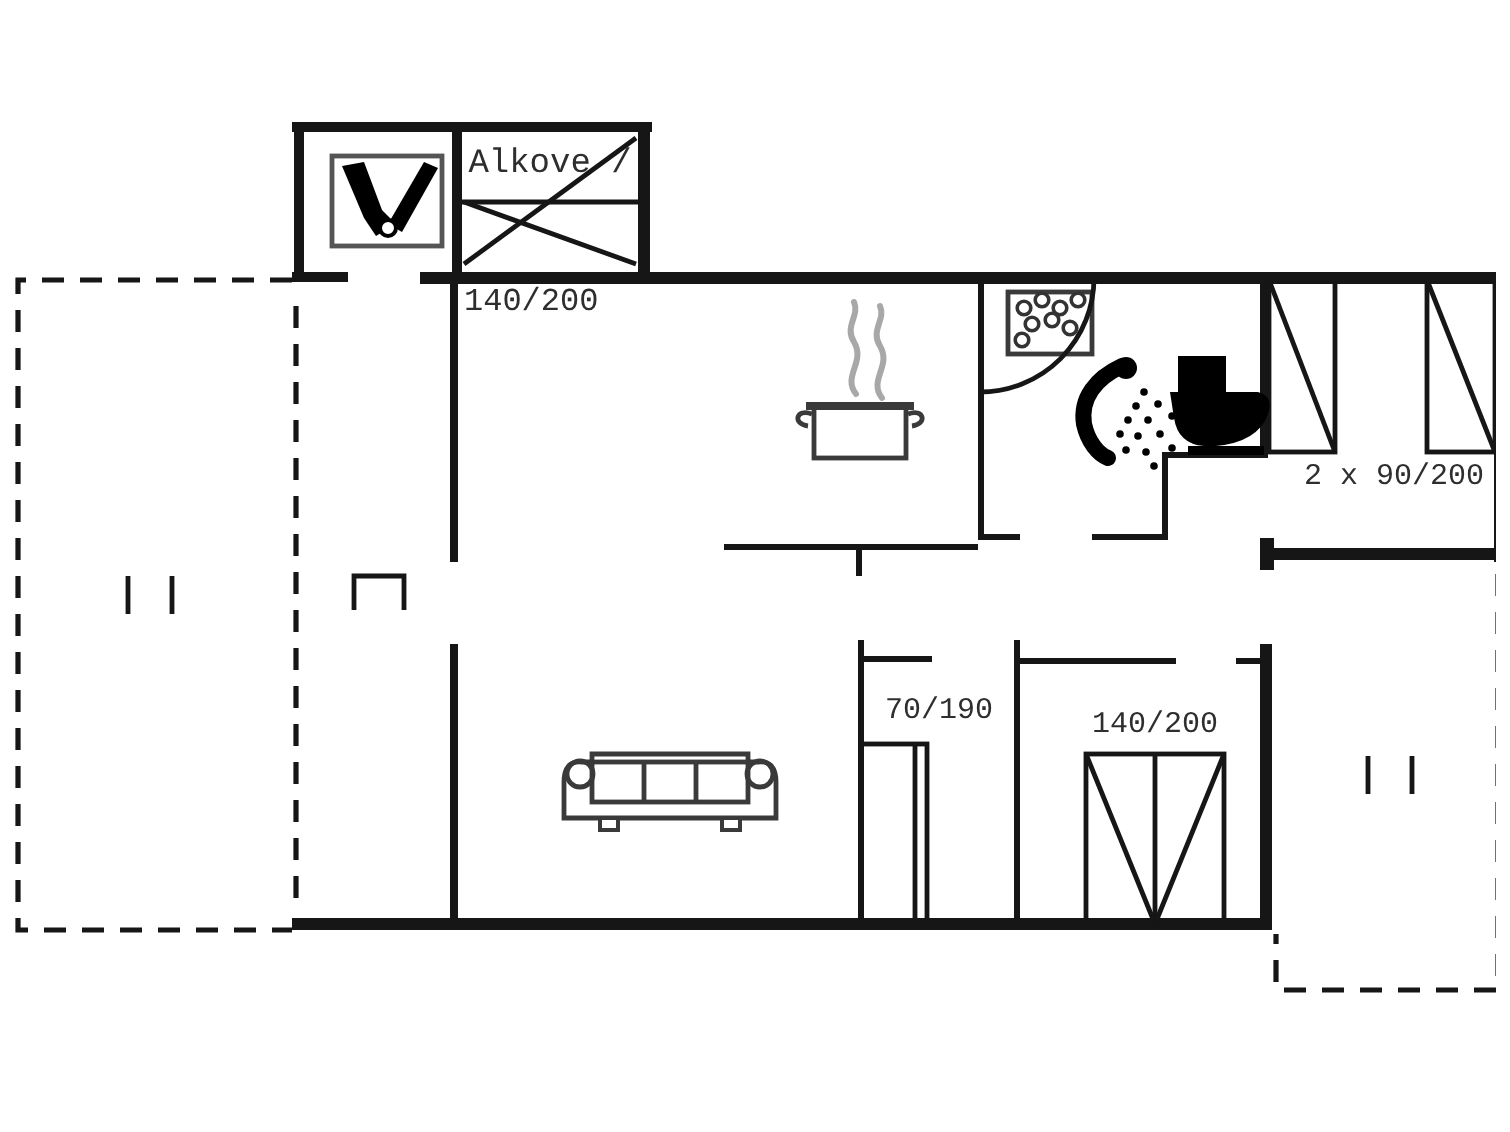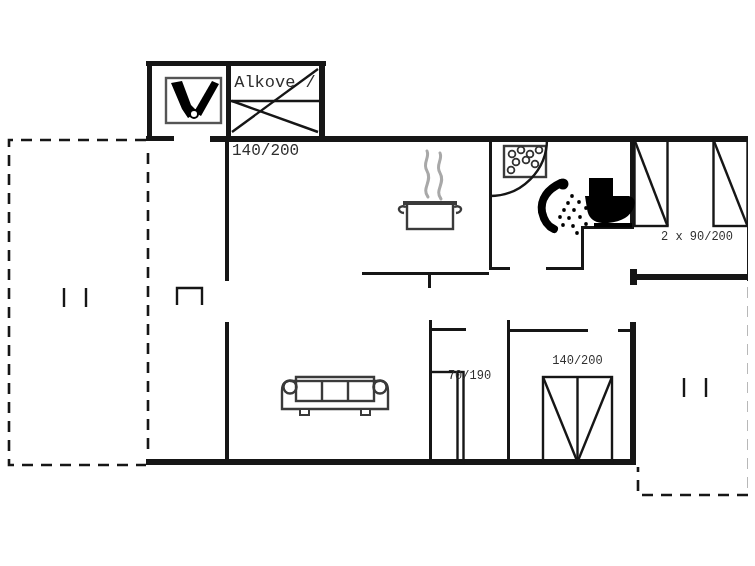--- a/index.html
+++ b/index.html
@@ -7,21 +7,21 @@
     position:relative;
     width:748px;height:566px;
     background:var(--bg,#ffffff);
     font-family:Liberation Mono, monospace;
     overflow:hidden;
   }
   .plan svg{position:absolute;left:0;top:0;}
   .lbl{
     position:absolute;
     color:var(--ink,#2e2e2e);
-    font-size:12px;
+    font-size:15px;
     line-height:1.1;
     white-space:nowrap;
     pointer-events:none;
   }
   .lbl.center{text-align:center;}
   .alk{font-size:17px;}
   .wall{fill:var(--wall,#161616);}
   .thin{stroke:var(--wall,#161616);stroke-width:2.4;fill:none;}
   .thinw{stroke:var(--wall,#161616);stroke-width:2.4;fill:#ffffff;}
   .dash{stroke:var(--wall,#161616);stroke-width:2.6;fill:none;stroke-dasharray:11 8;}
@@ -164,15 +164,15 @@
       <circle class="icon-stroke" cx="290" cy="387" r="6.5"></circle>
       <circle class="icon-stroke" cx="380" cy="387" r="6.5"></circle>
       <rect class="thinw" x="300" y="409" width="9" height="6" style="stroke:#3a3a3a;stroke-width:2"></rect>
       <rect class="thinw" x="361" y="409" width="9" height="6" style="stroke:#3a3a3a;stroke-width:2"></rect>
     </g>
   </svg>
 
   <div class="lbl alk center" style="left:227px;top:74px;width:96px;">Alkove /</div>
   <div class="lbl" style="left:232px;top:143px;font-size:16px;">140/200</div>
   <div class="lbl center" style="left:638px;top:231px;width:118px;">2 x 90/200</div>
-  <div class="lbl center" style="left:430px;top:348px;width:79px;margin-top:22px;">70/190</div>
+  <div class="lbl center" style="left:430px;top:348px;width:79px;">70/190</div>
   <div class="lbl center" style="left:538px;top:355px;width:79px;">140/200</div>
 </div>
 
 </body></html>

